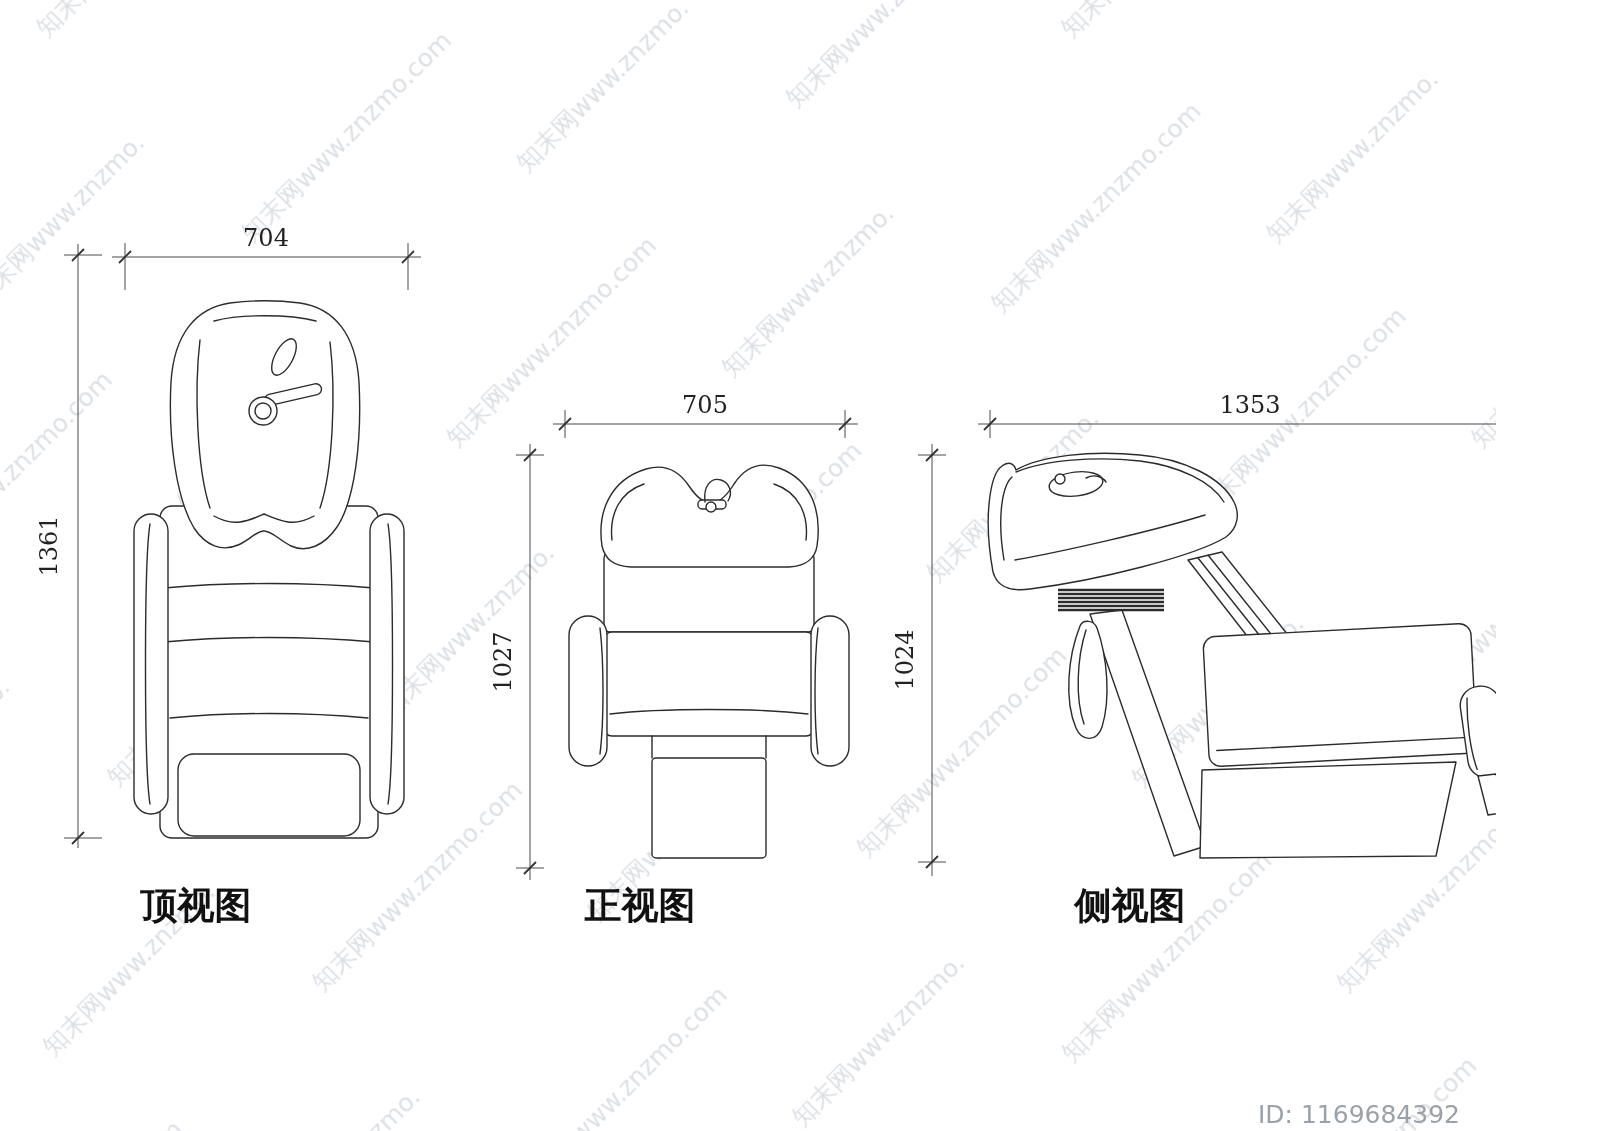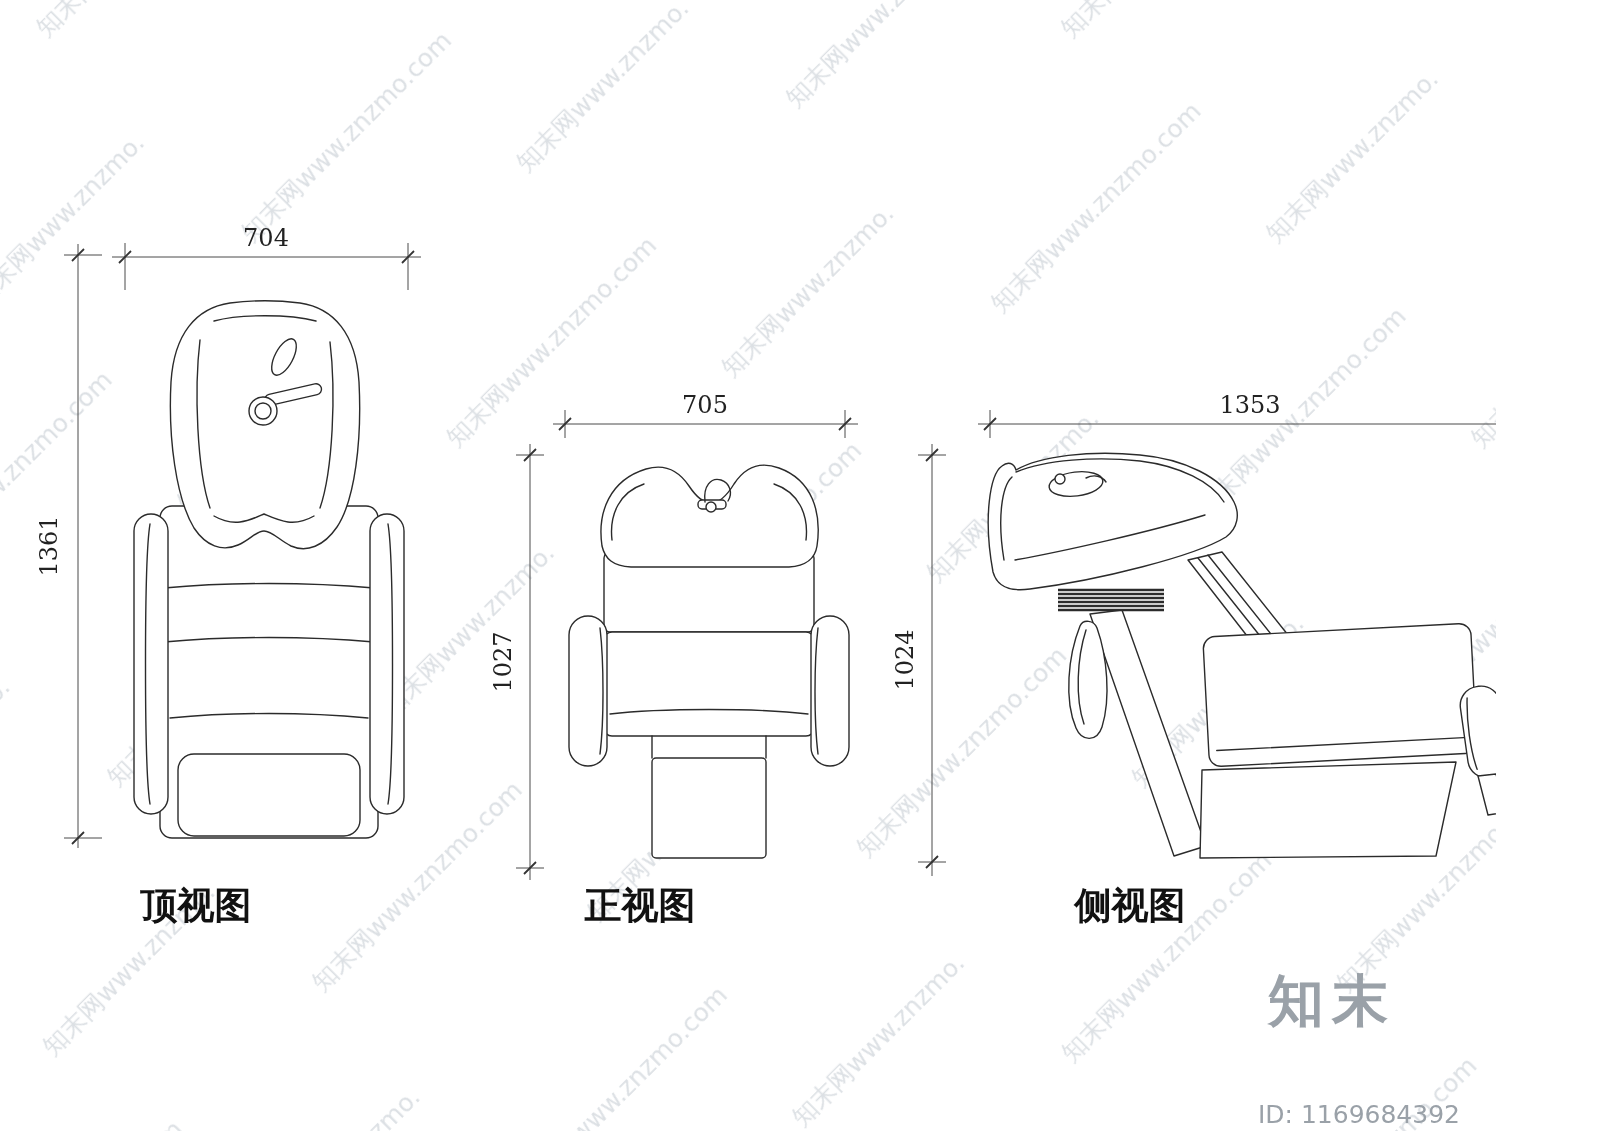--- a/index.html
+++ b/index.html
@@ -163,16 +163,15 @@
     </g>
     <g>
       <path class="dim" d="M 932,444 V 876 M 918,455 H 946 M 918,862 H 946"></path>
       <path class="dimtick" d="M 926,461 L 938,449 M 926,868 L 938,856"></path>
       <text class="dimtext" x="913" y="660" text-anchor="middle" transform="rotate(-90 913 660)">1024</text>
     </g>
     <text class="label" x="1130" y="918" text-anchor="middle">侧视图</text>
   </g>
 </svg>
 
-<div class="brand">知末</div>
 <div class="image-id">ID: 1169684392</div>
 
 </div>
 
 </body></html>

